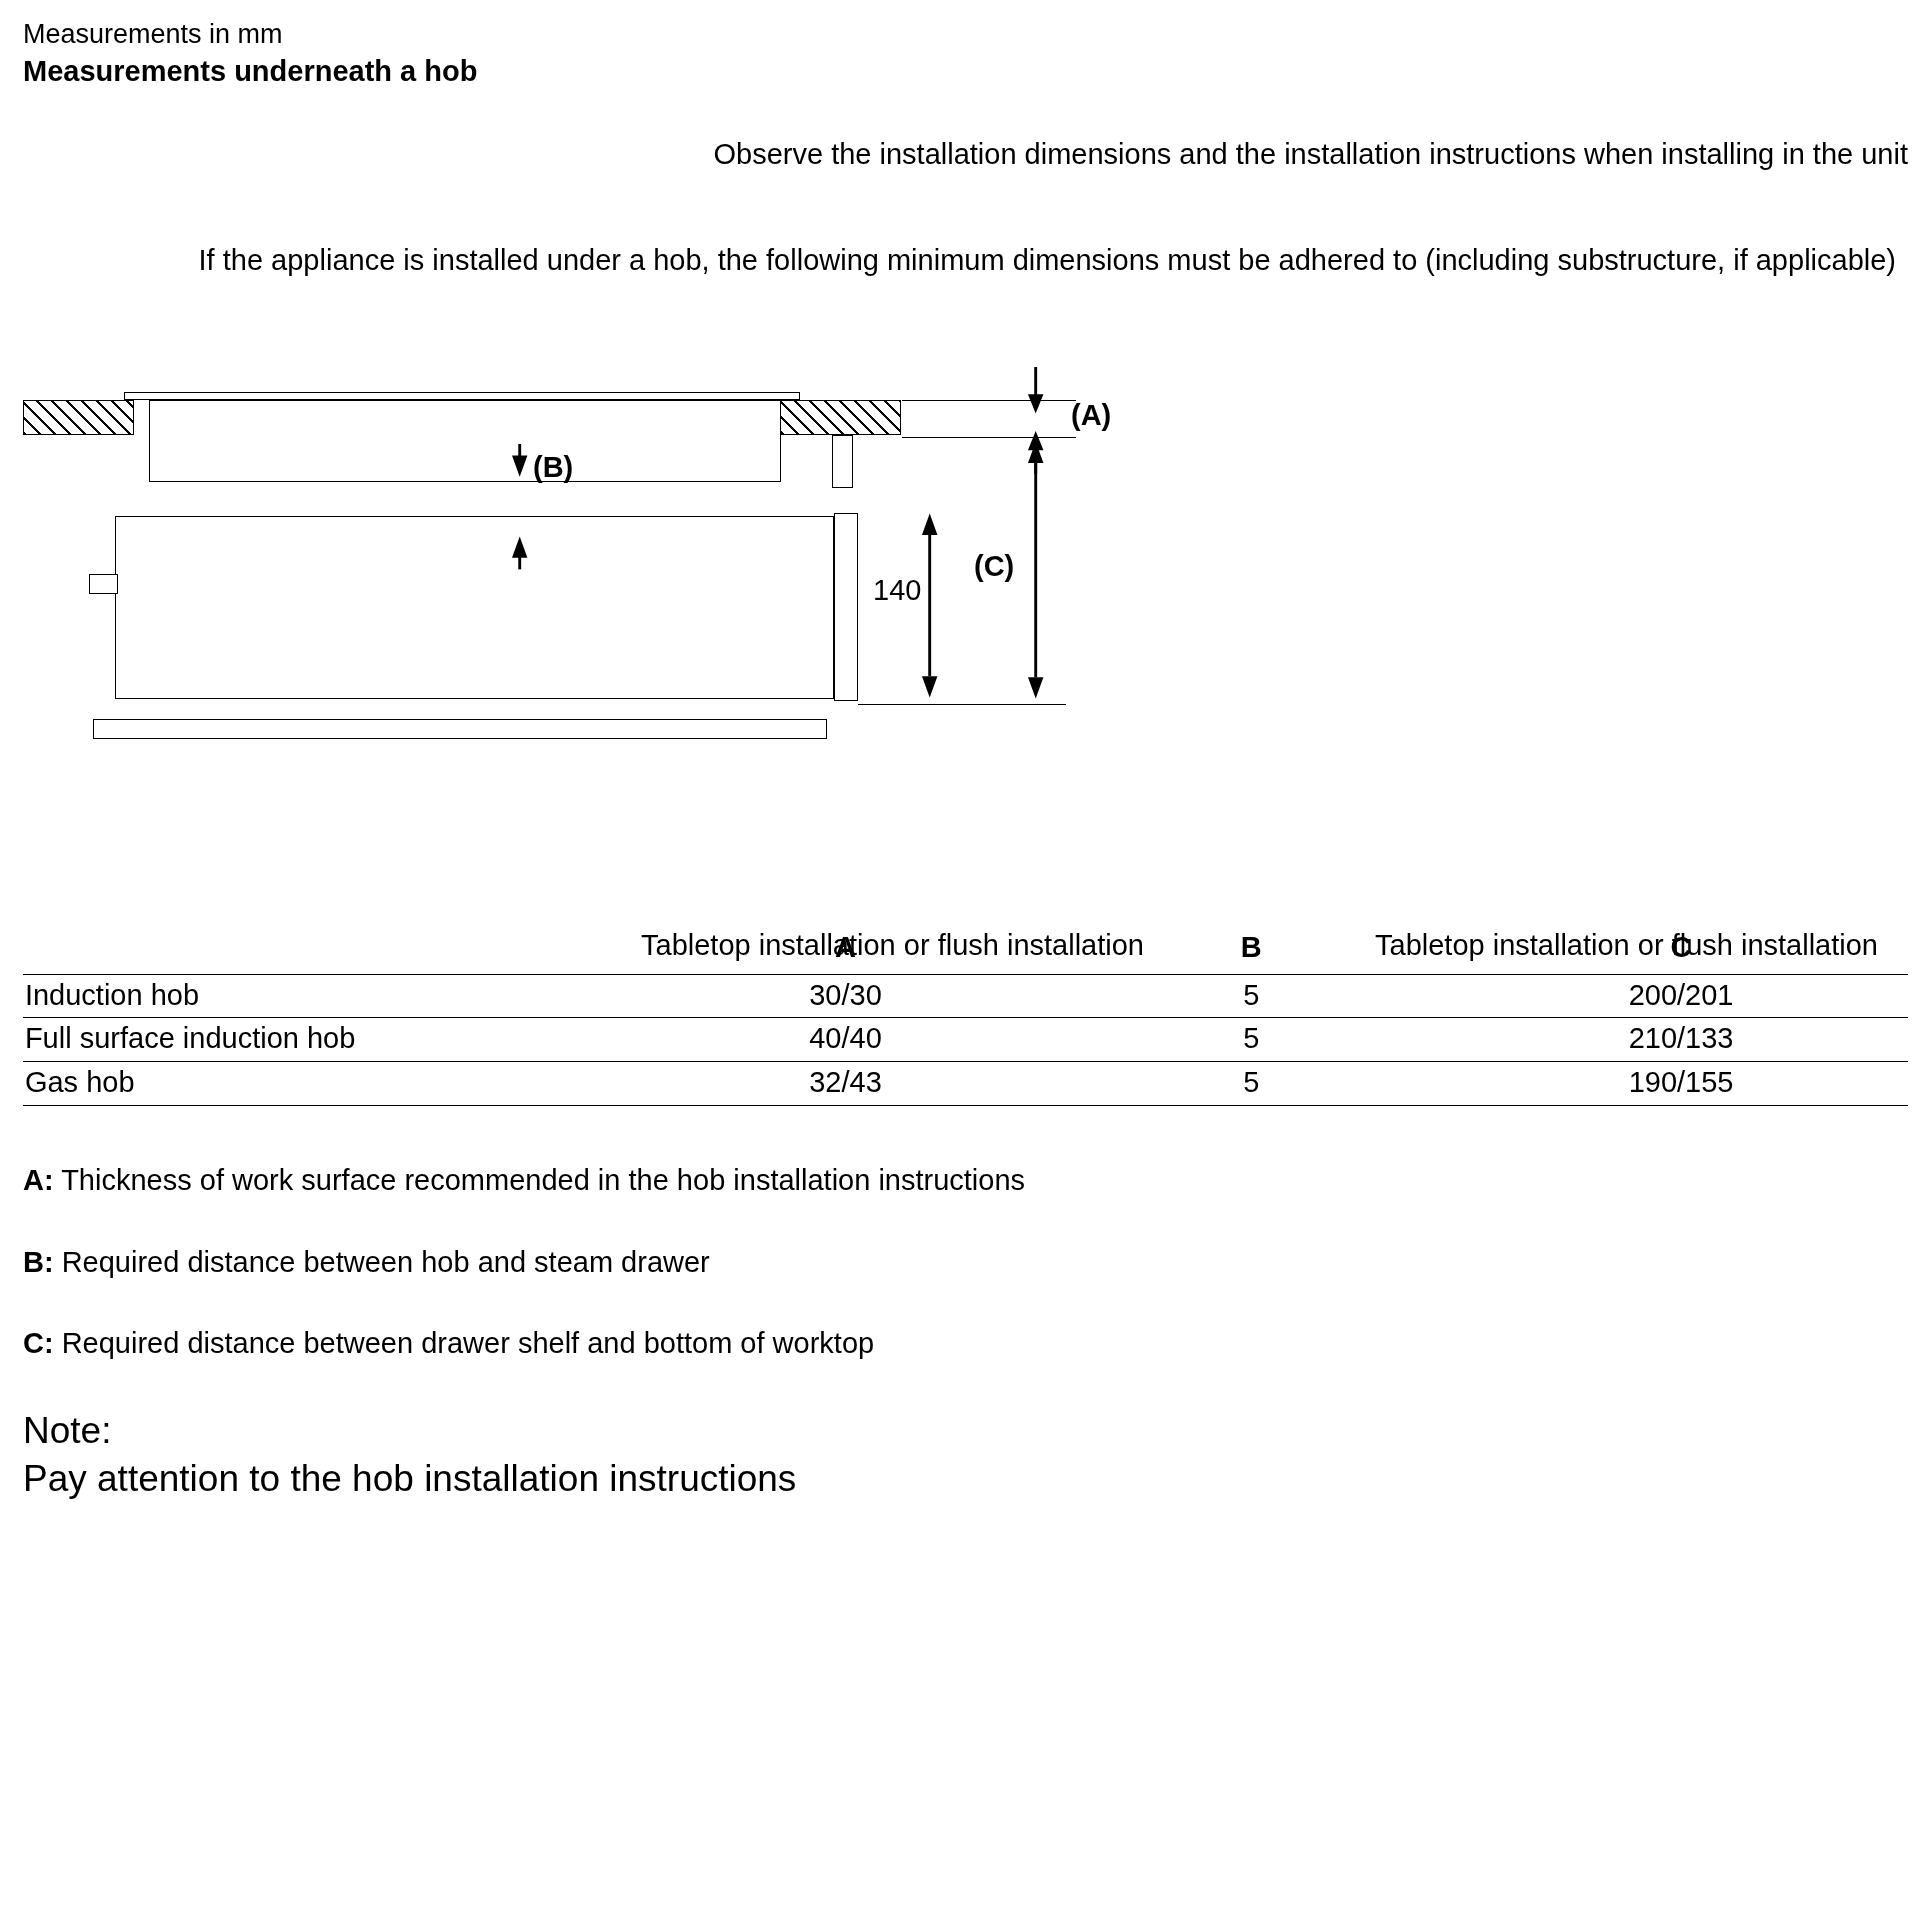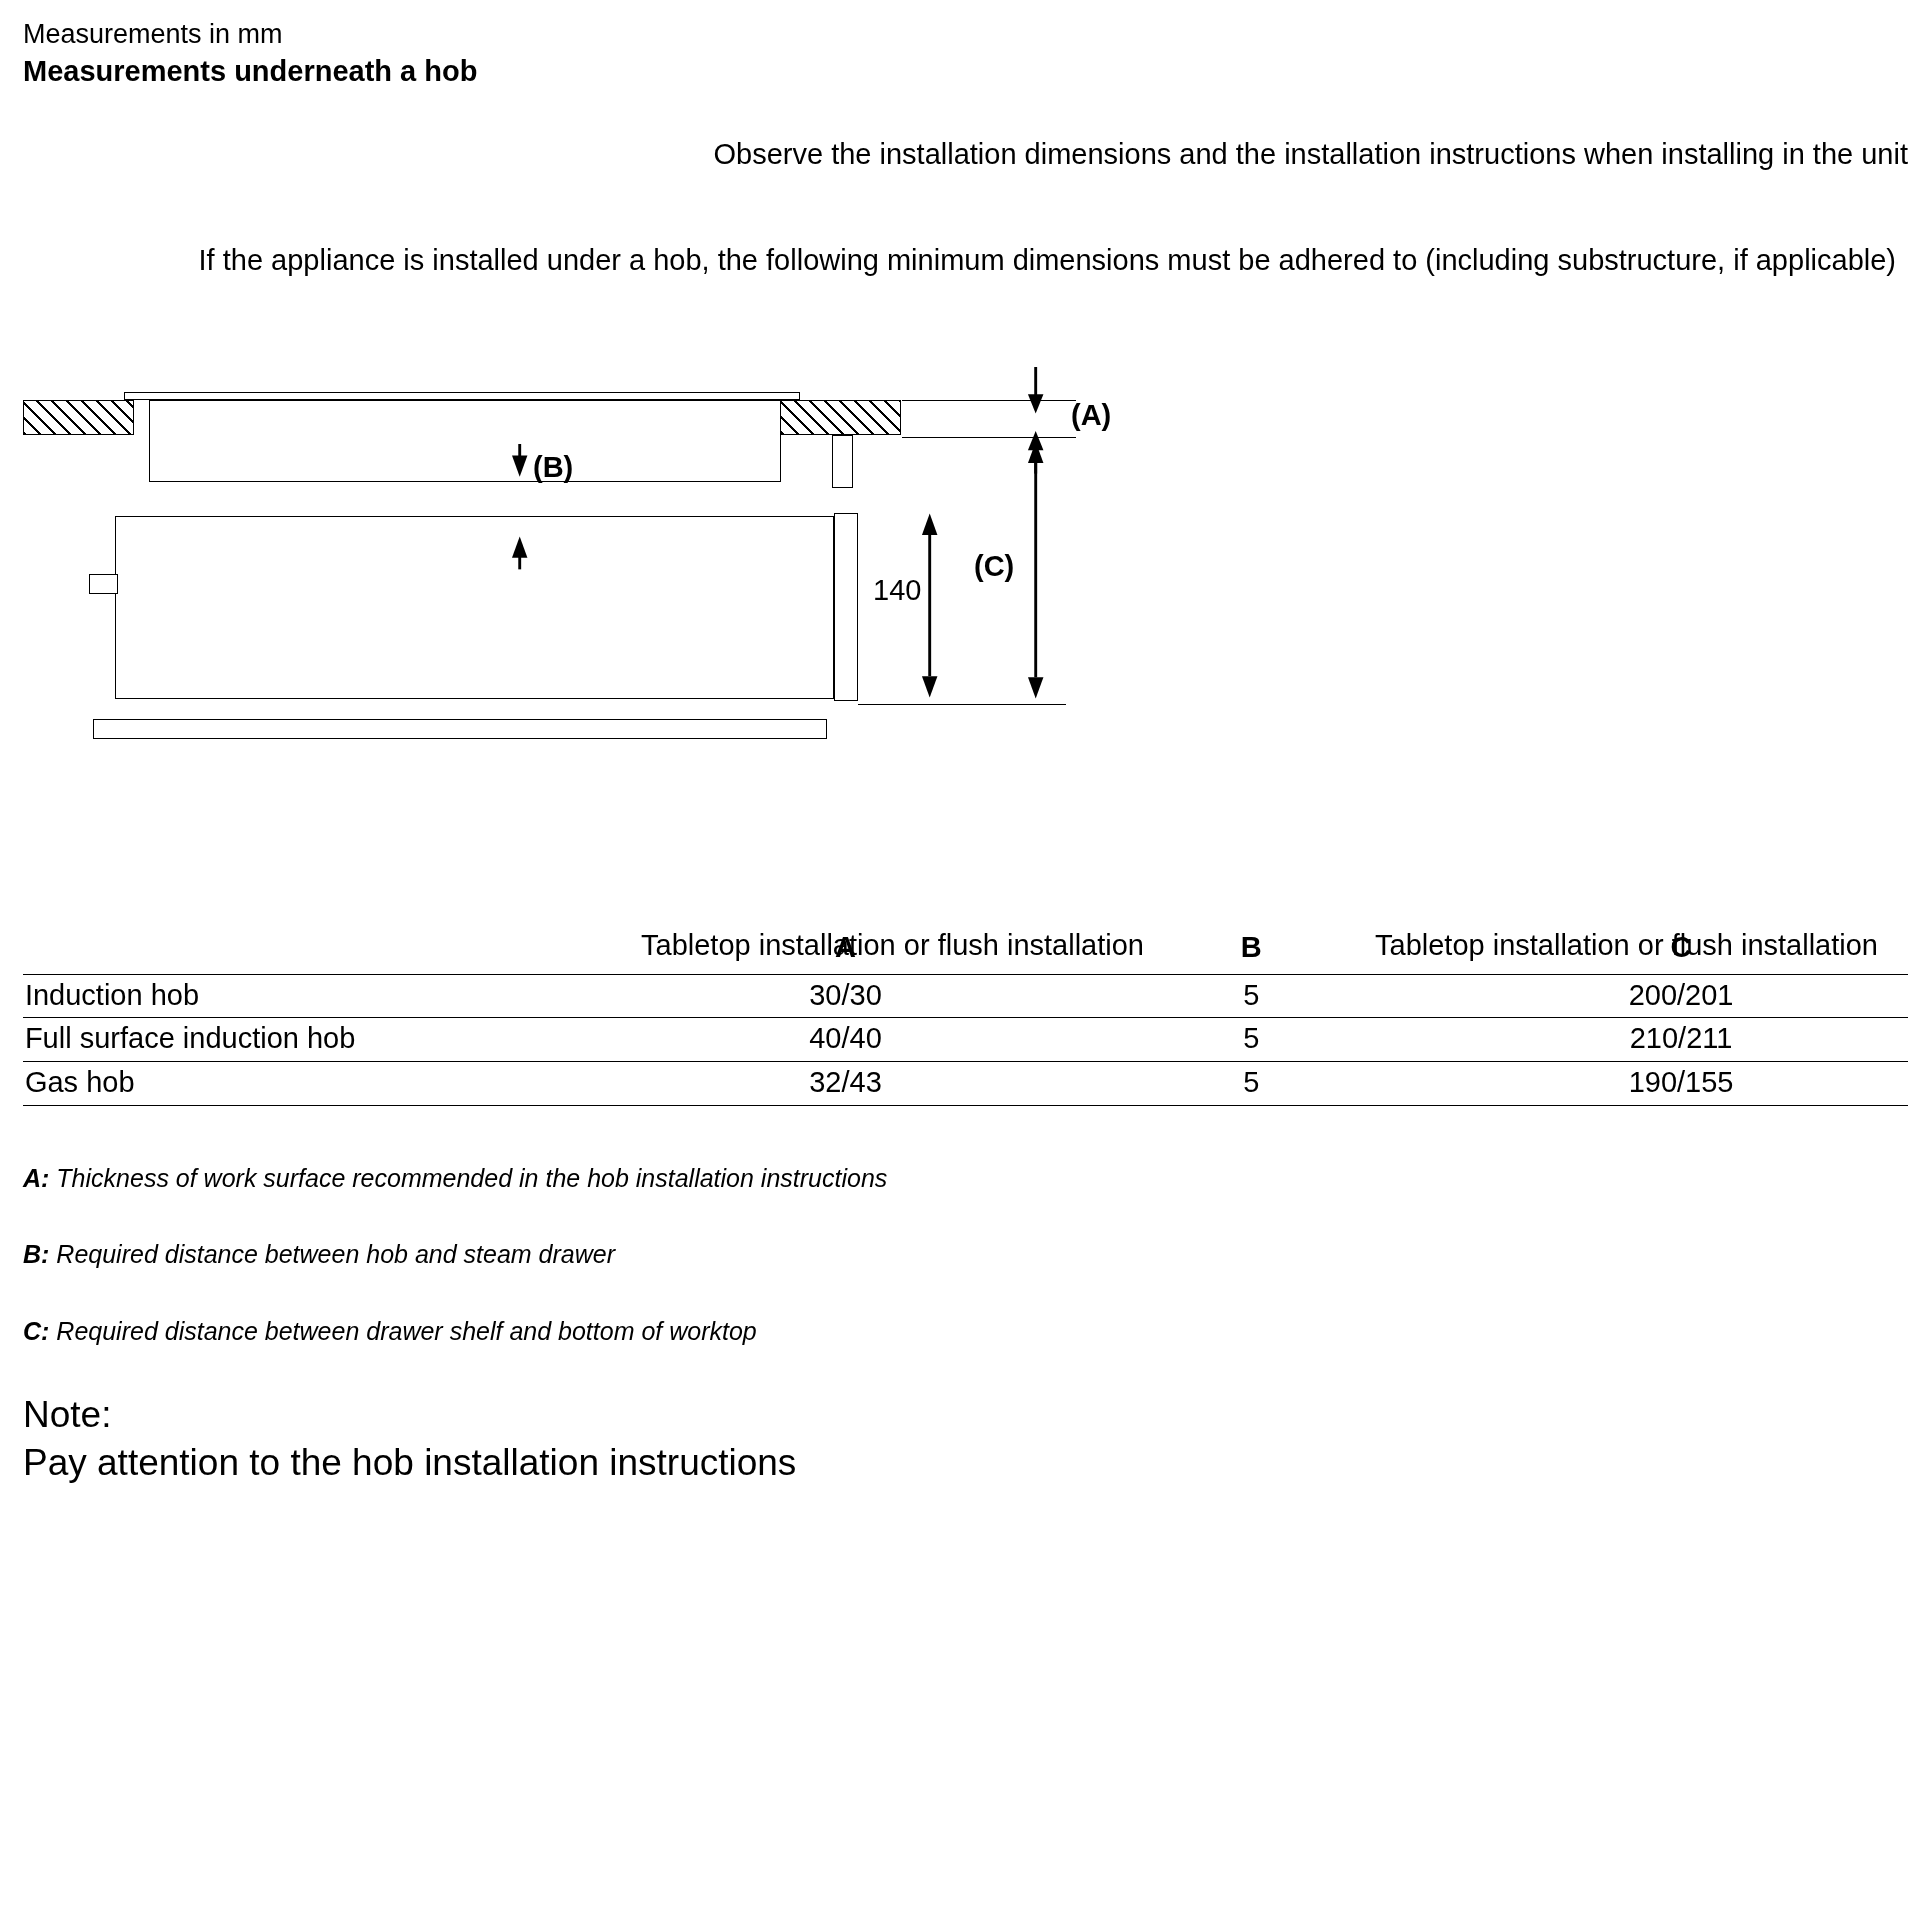--- a/index.html
+++ b/index.html
@@ -117,23 +117,22 @@
     text-align: left;
     width: 618px;
     padding-left: 1.9px;
   }
   table.dims .col-a { width: 406px; }
   table.dims .col-b { width: 406px; }
   table.dims .col-c { width: 454px; }
 
   .legend {
     margin-top: 56px;
-    font-size: 25px;
+    font-size: 29px;
     line-height: 1.30;
-    font-style: italic;
   }
   .legend-item {
     margin-bottom: 44px;
   }
   .legend-item b { font-weight: bold; }
   .note {
     font-size: 37px;
     line-height: 1.30;
     margin-top: 13.5px;
   }
@@ -224,21 +223,21 @@
         <tr>
           <td class="rowlabel">Induction hob</td>
           <td class="col-a">30/30</td>
           <td class="col-b">5</td>
           <td class="col-c">200/201</td>
         </tr>
         <tr>
           <td class="rowlabel">Full surface induction hob</td>
           <td class="col-a">40/40</td>
           <td class="col-b">5</td>
-          <td class="col-c">210/211</td>
+          <td class="col-c">210/133</td>
         </tr>
         <tr>
           <td class="rowlabel">Gas hob</td>
           <td class="col-a">32/43</td>
           <td class="col-b">5</td>
           <td class="col-c">190/155</td>
         </tr>
       </tbody>
     </table>
   </div>

